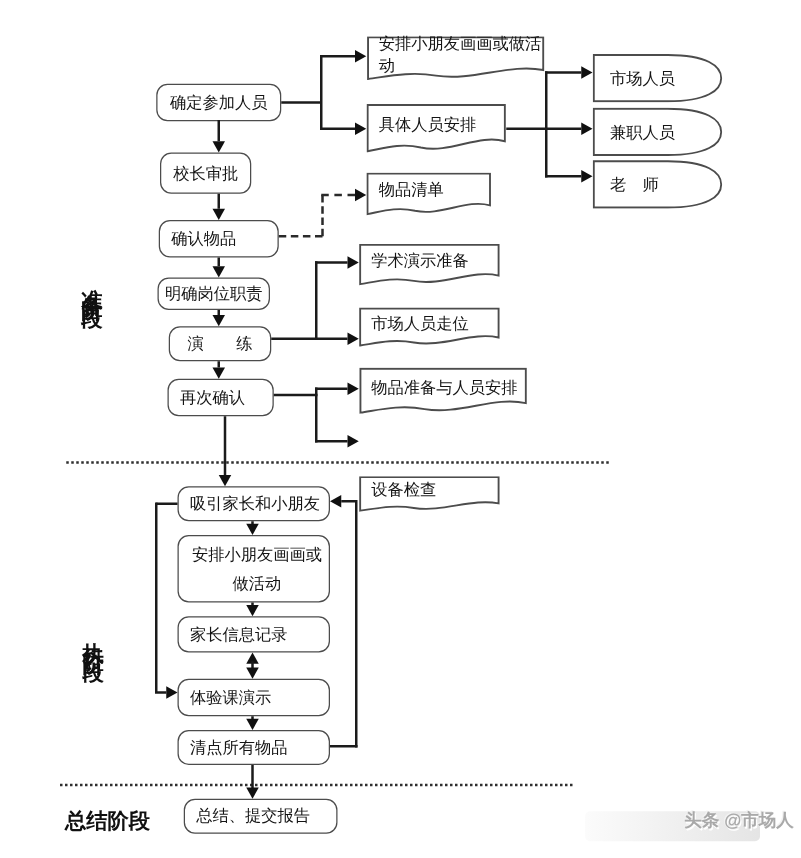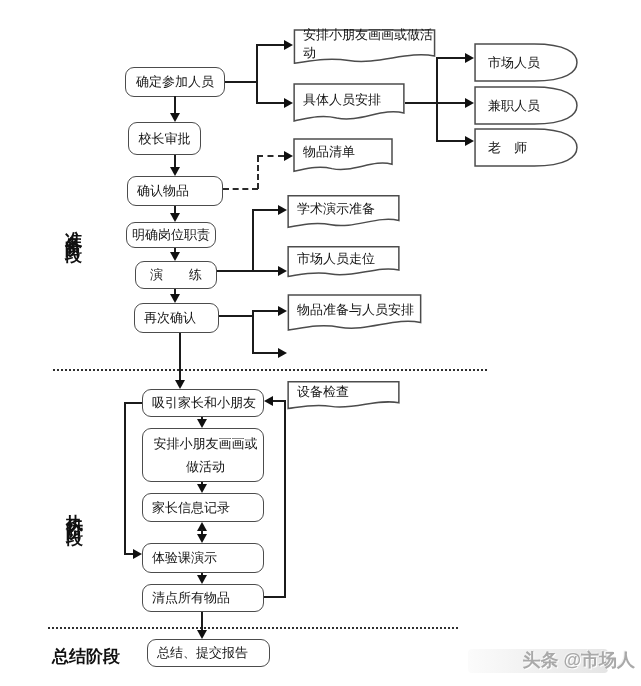--- a/index.html
+++ b/index.html
@@ -29,21 +29,21 @@
   .ar.l{border-top:5px solid transparent;border-bottom:5px solid transparent;border-right:9px solid #101010;}
   .ar.d{border-left:5px solid transparent;border-right:5px solid transparent;border-top:9px solid #101010;}
   .ar.u{border-left:5px solid transparent;border-right:5px solid transparent;border-bottom:9px solid #101010;}
   
   .phase{position:absolute;font-weight:bold;font-size:17px;color:#101010;}
   .phase.vert{writing-mode:vertical-rl;text-orientation:upright;letter-spacing:5px;line-height:20px;}
   
   .wm{position:absolute;left:468px;top:645px;width:173px;height:32px;}
   .wm-band{position:absolute;left:0;top:4px;width:140px;height:24px;border-radius:4px;
     background:linear-gradient(90deg, rgba(230,230,230,0.15), rgba(224,224,224,0.85));}
-  .wm-text{position:absolute;right:6px;top:3px;font-size:18px;font-weight:bold;color:#a9a9a9;
+  .wm-text{position:absolute;right:6px;top:3px;font-size:14px;font-weight:bold;color:#a9a9a9;
     text-shadow:1px 1px 0 #ffffff, -1px -1px 0 #f2f2f2;white-space:nowrap;}
 </style>
 </head>
 <body>
 
 <div class="stage">
 
   <div class="phase vert" style="left:63px;top:217px;">准备阶段</div>
   <div class="phase vert" style="left:64px;top:500px;">执行阶段</div>
   <div class="phase" style="left:52px;top:645px;">总结阶段</div>

